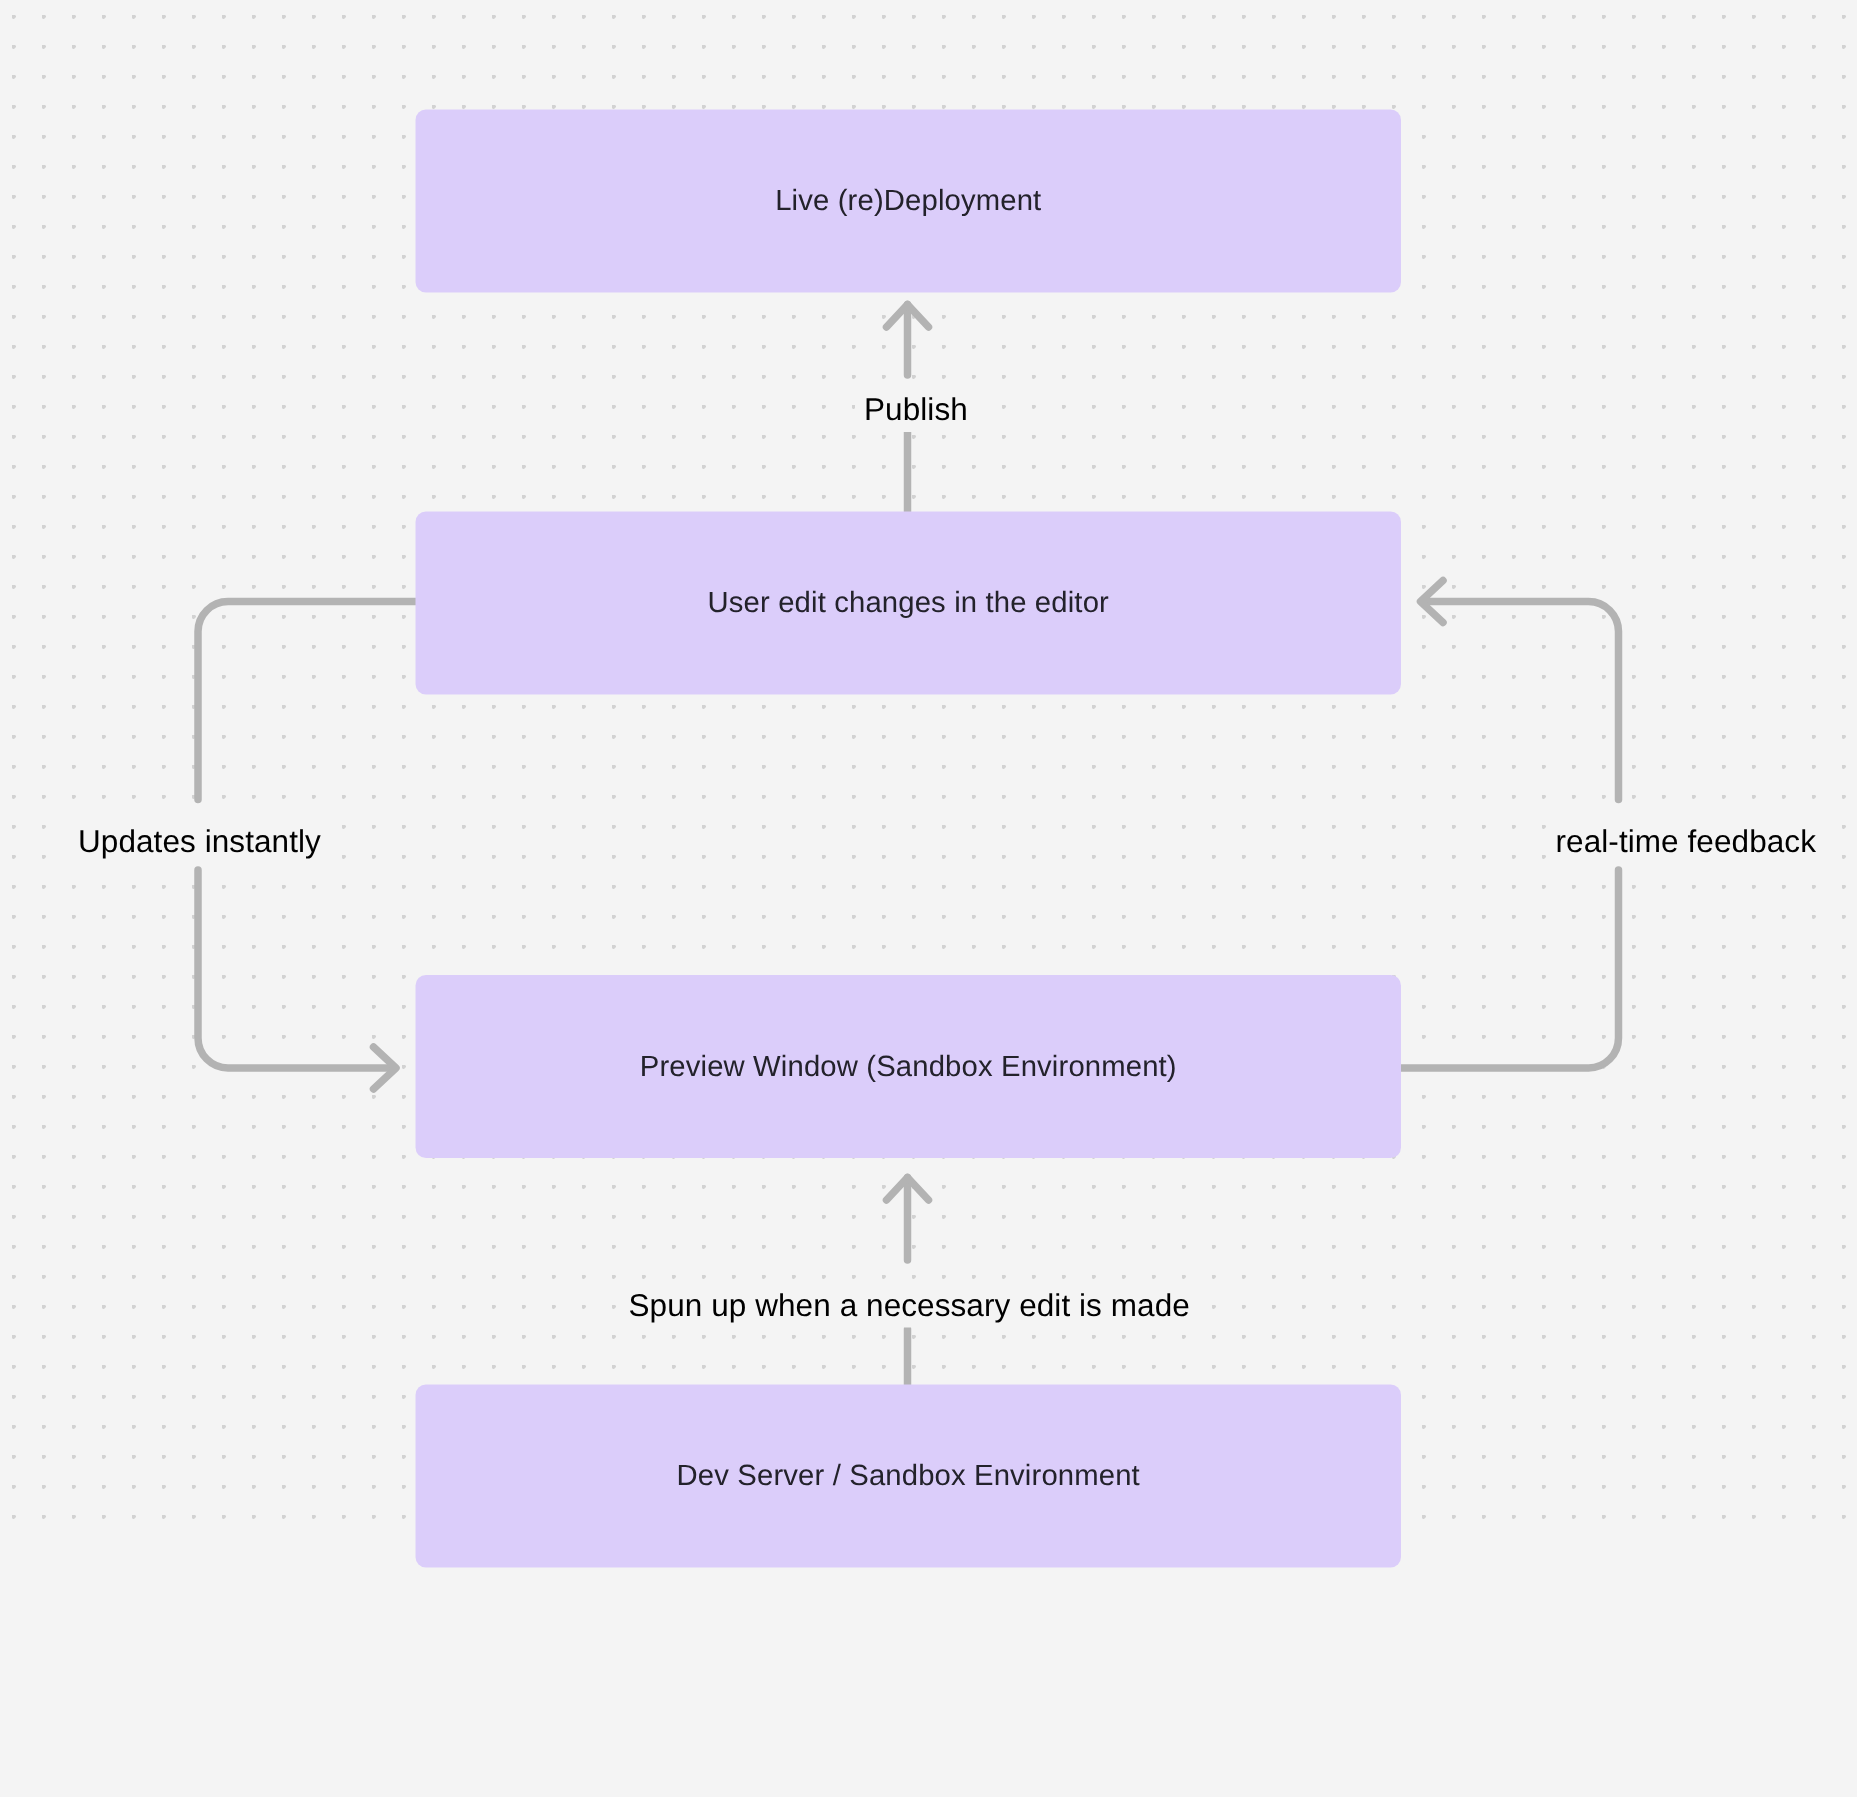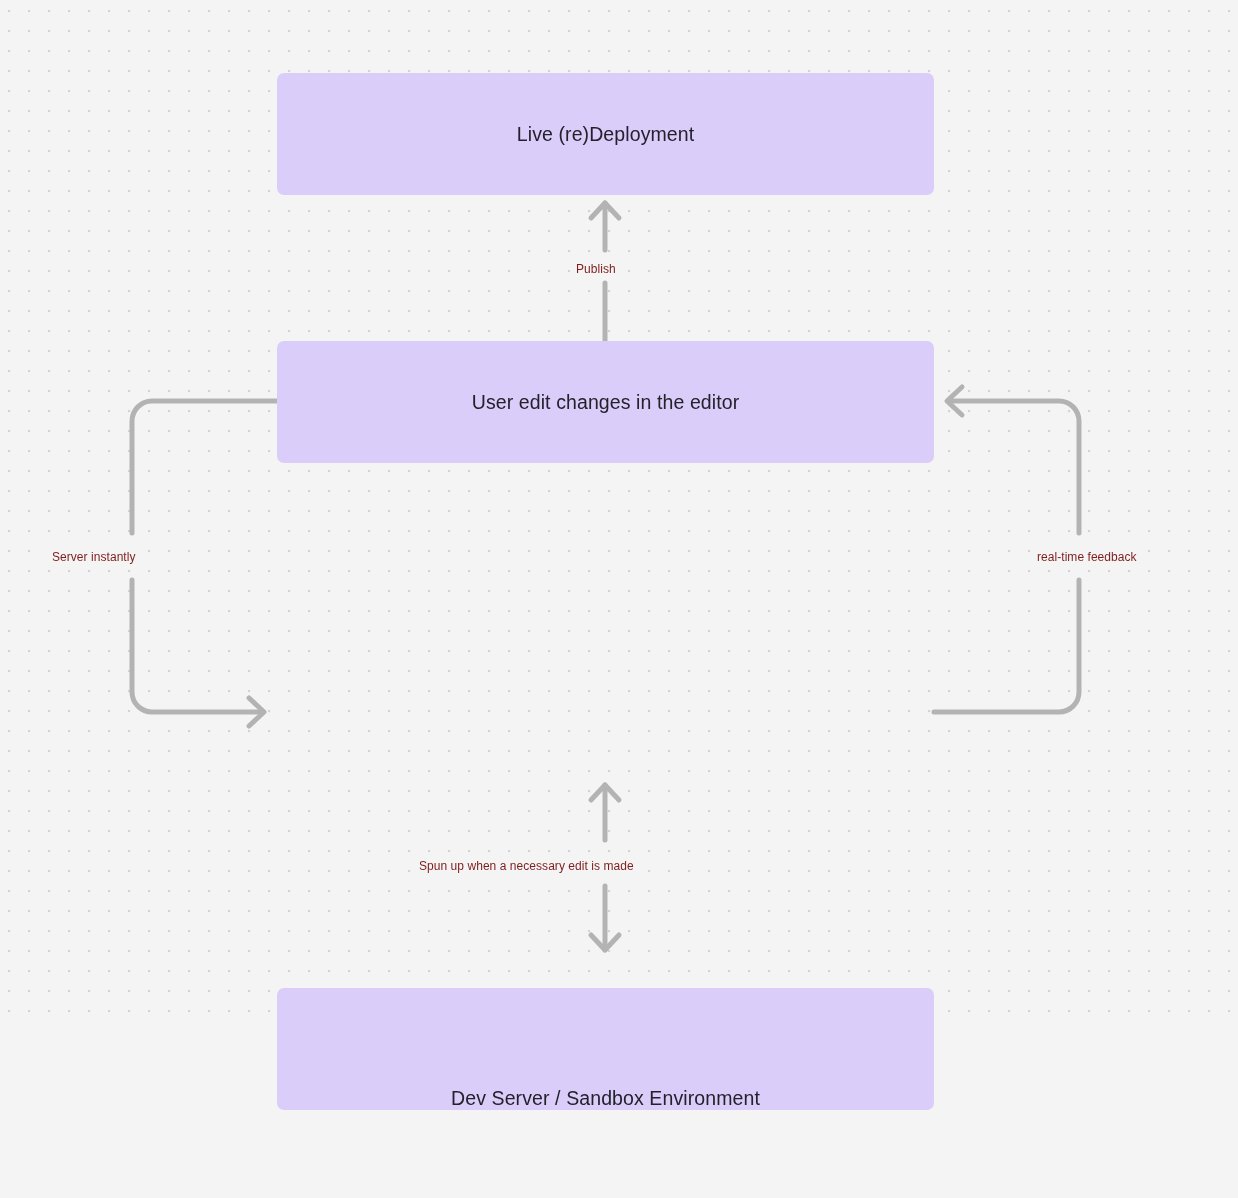--- a/index.html
+++ b/index.html
@@ -44,26 +44,26 @@
     color: #23222b;
     font-size: 19.5px;
     letter-spacing: 0.1px;
     line-height: 1.25;
     text-align: center;
   }
 
   #node-live        { left: 277px; top: 73px;  width: 657px; height: 122px; }
   #node-editor      { left: 277px; top: 341px; width: 657px; height: 122px; }
   #node-preview     { left: 277px; top: 650px; width: 657px; height: 122px; }
-  #node-devserver   { left: 277px; top: 988px; width: 657px; height: 122px; align-items: flex-end; }
+  #node-devserver   { left: 277px; top: 923px; width: 657px; height: 122px; }
 
   .edge-label {
     position: absolute;
-    color: #7f1d1d;
-    font-size: 12px;
+    color: #000000;
+    font-size: 21px;
     line-height: 1;
     white-space: nowrap;
     background: #f4f4f4;
     padding: 4px 6px;
     letter-spacing: 0.05px;
   }
 
   #label-publish   { left: 570px;  top: 259px; }
   #label-updates   { left: 46px;   top: 547px; }
   #label-realtime  { left: 984px;  top: 547px; margin-left: 47px; }
@@ -106,26 +106,29 @@
   </svg>
 
   <div class="node" id="node-live">
     <span>Live (re)Deployment</span>
   </div>
 
   <div class="node" id="node-editor">
     <span>User edit changes in the editor</span>
   </div>
 
+  <div class="node" id="node-preview">
+    <span>Preview Window (Sandbox Environment)</span>
+  </div>
 
   <div class="node" id="node-devserver">
     <span>Dev Server / Sandbox Environment</span>
   </div>
 
   <div class="edge-label" id="label-publish">Publish</div>
 
-  <div class="edge-label" id="label-updates">Server instantly</div>
+  <div class="edge-label" id="label-updates">Updates instantly</div>
 
   <div class="edge-label" id="label-realtime">real-time feedback</div>
 
   <div class="edge-label" id="label-spun">Spun up when a necessary edit is made</div>
 
 </div>
 
 </body></html>

